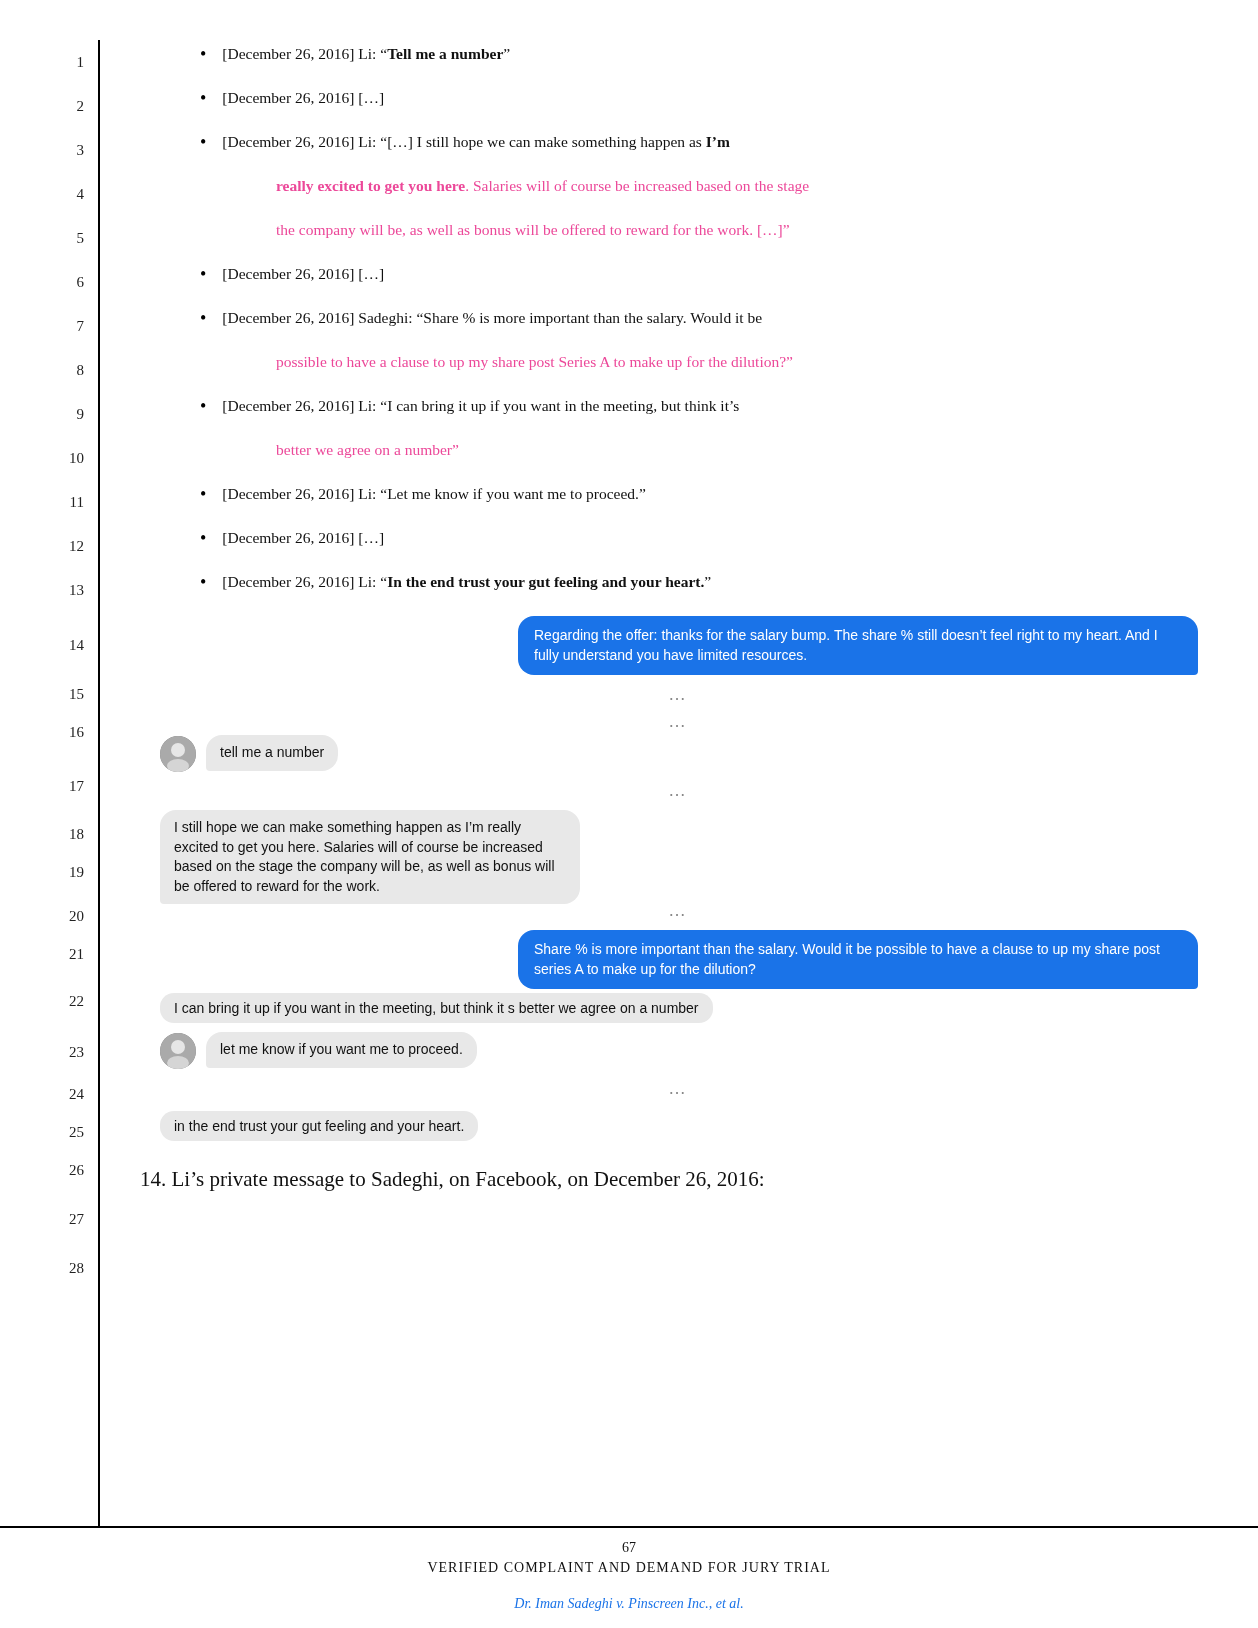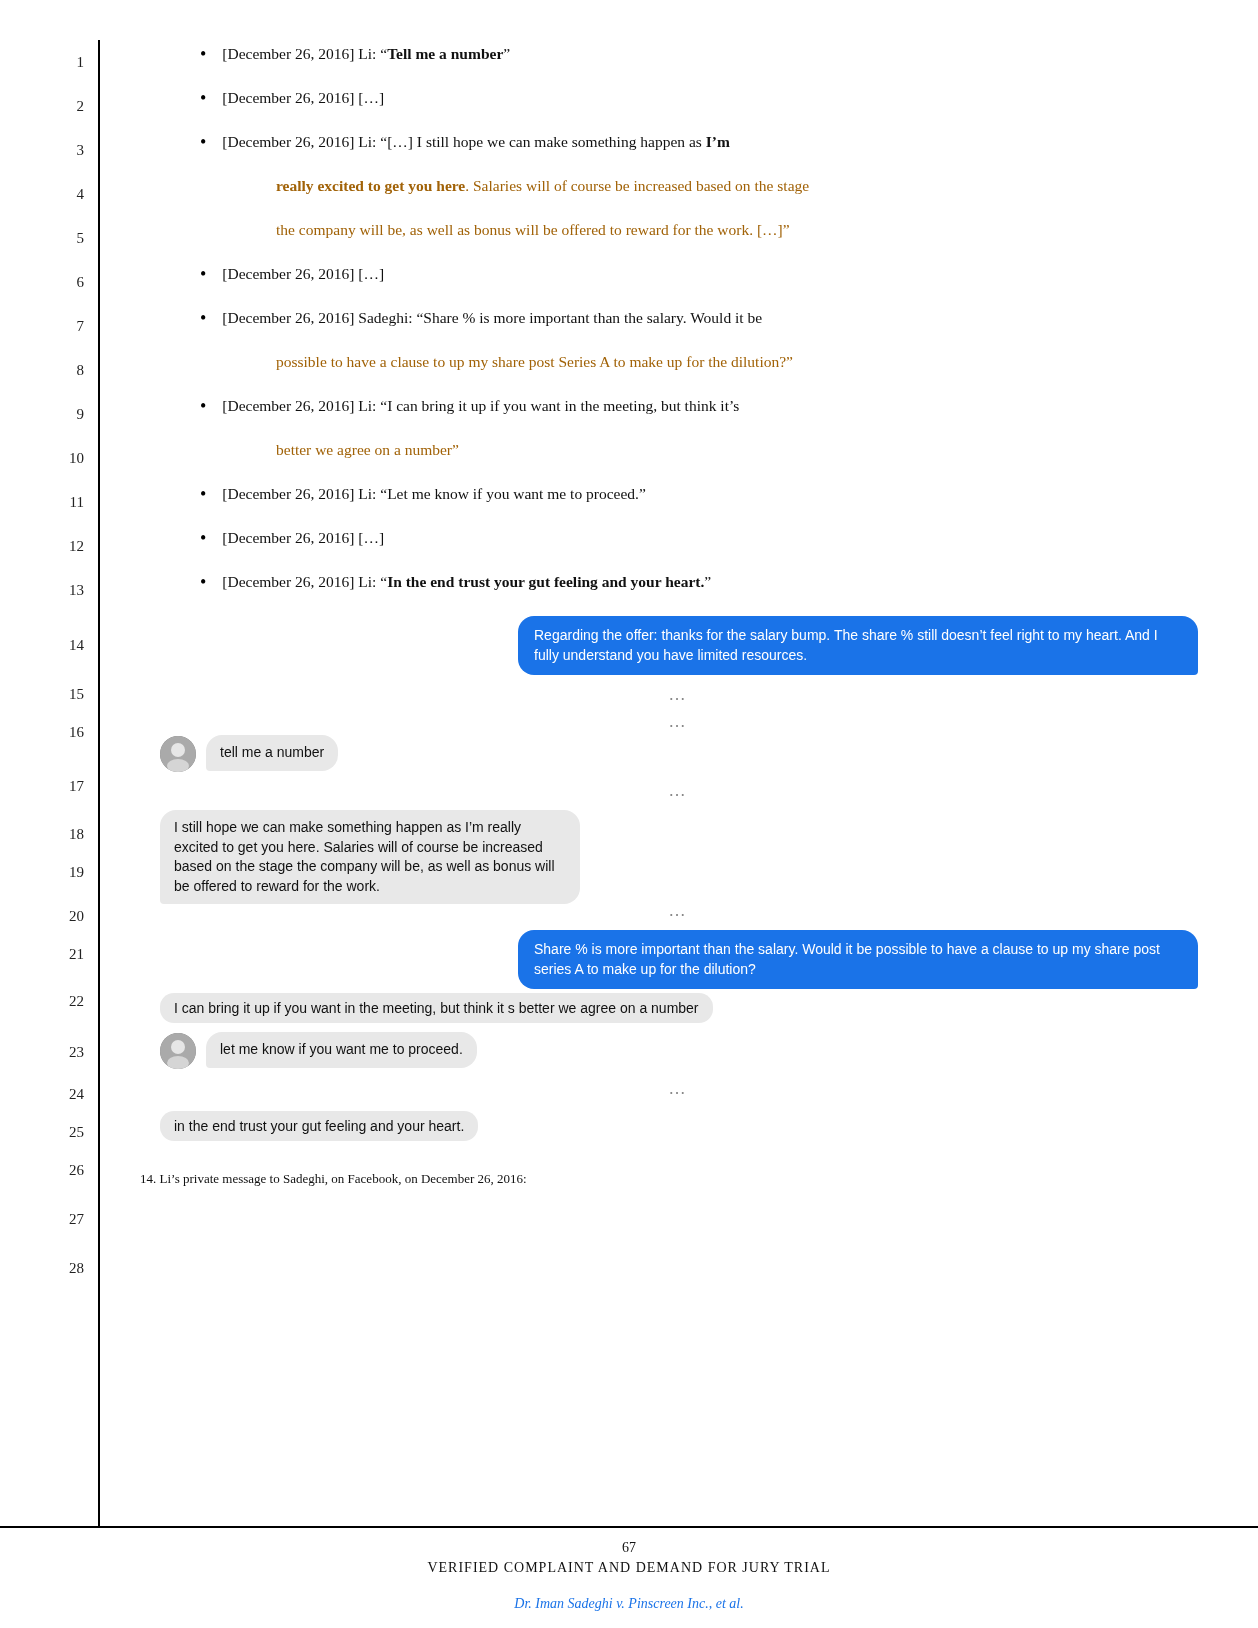--- a/index.html
+++ b/index.html
@@ -87,21 +87,21 @@
     .continuation {
       min-height: 44px;
       padding: 2px 0;
       display: flex;
       align-items: flex-start;
     }
 
     .continuation-text {
       font-size: 15.5px;
       line-height: 1.55;
-      color: #a16207;
+      color: #ec4899;
       margin-left: 136px;
     }
 
     
     .chat-area {
       margin-left: 20px;
       margin-top: 0;
     }
 
     .chat-bubble-right {
@@ -149,21 +149,21 @@
       color: #888;
       font-size: 18px;
       letter-spacing: 4px;
       font-family: Arial, sans-serif;
       text-align: center;
       width: 100%;
     }
 
     
     .section-14 {
-      font-size: 13px;
+      font-size: 21px;
       line-height: 1.55;
       color: #111;
       margin-top: 8px;
     }
 
     
     .page-footer {
       border-top: 2px solid #000;
       padding: 12px 0 16px 0;
       text-align: center;

